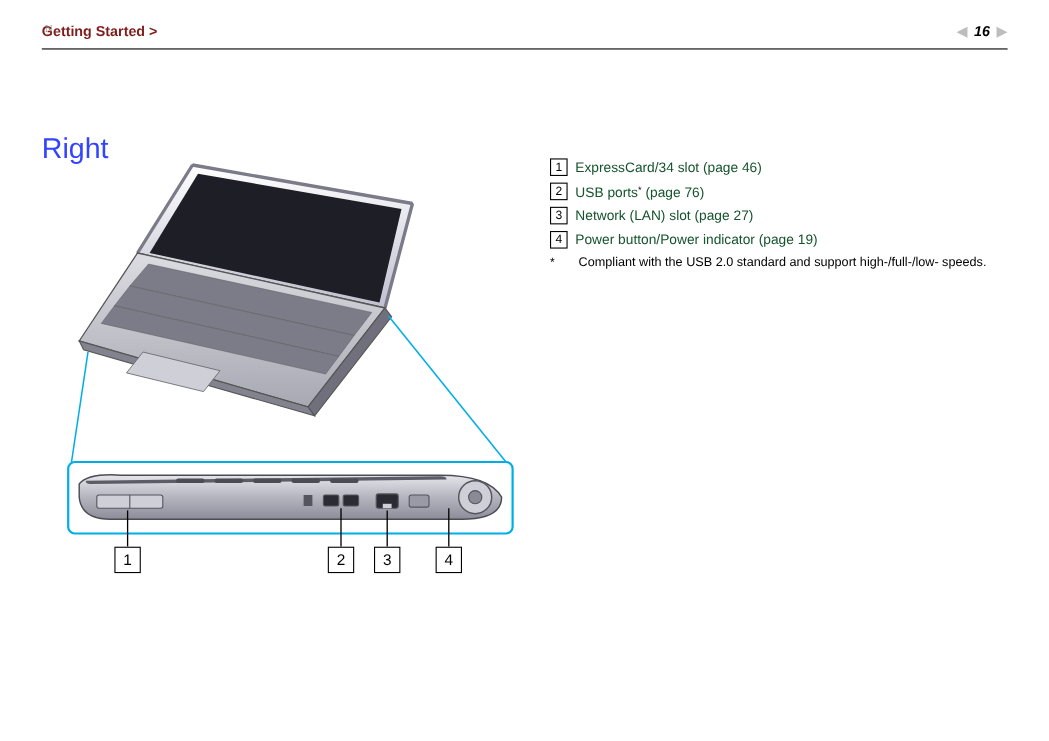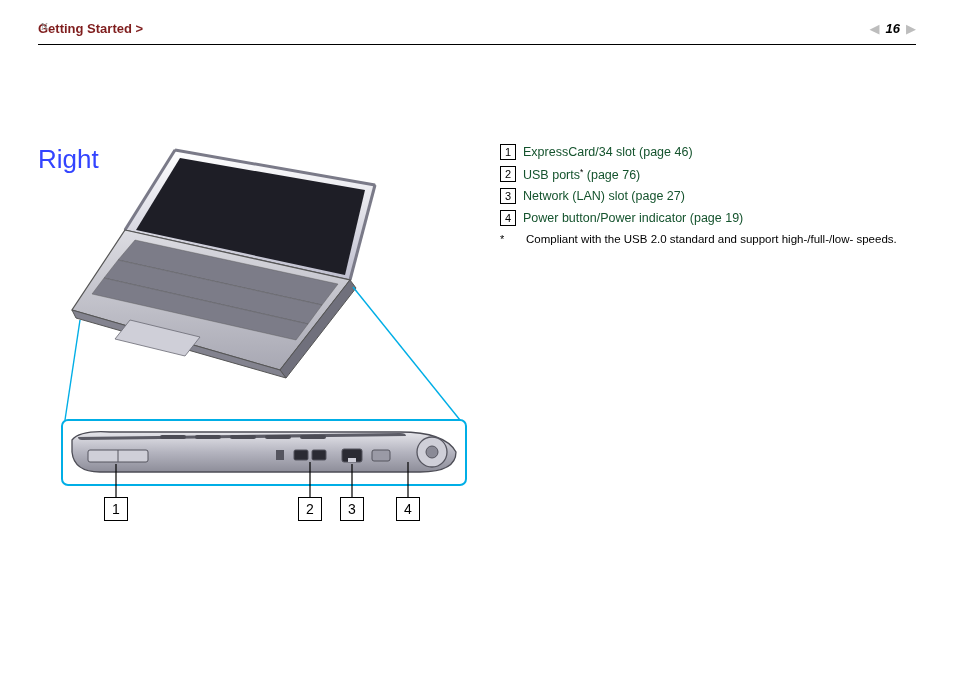--- a/index.html
+++ b/index.html
@@ -65,21 +65,20 @@
     user-select: none;
   }
   .title {
     position: absolute;
     top: 120px;
     left: 38px;
     font-size: 26px;
     color: #3344ff;
     font-weight: 400;
     font-family: Arial, Helvetica, sans-serif;
-    margin-top: 24px;
   }
   
   .list {
     position: absolute;
     top: 140px;
     left: 500px;
     width: 430px;
   }
   .li {
     display: flex;

